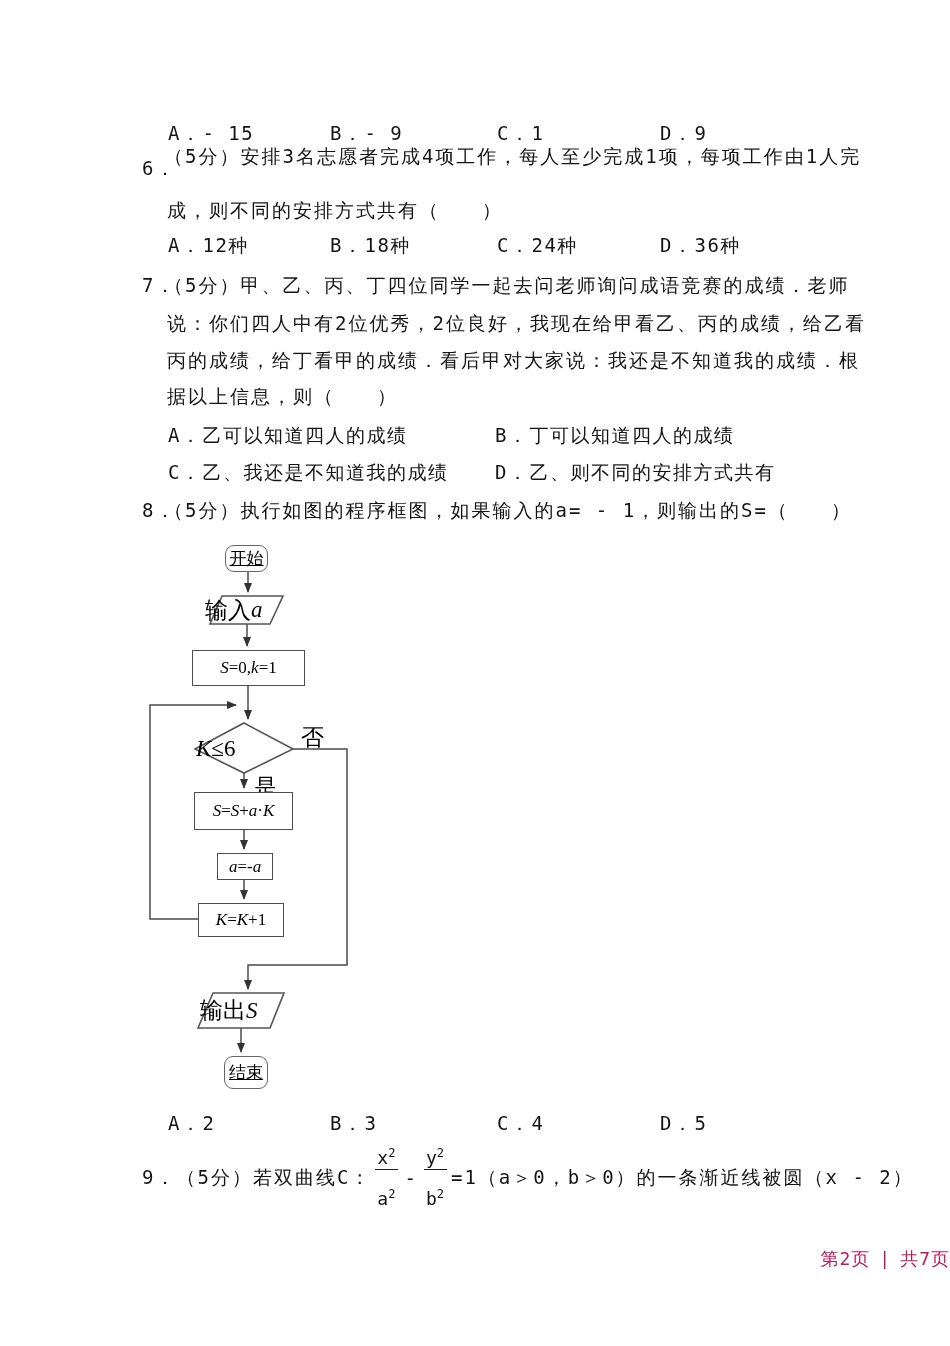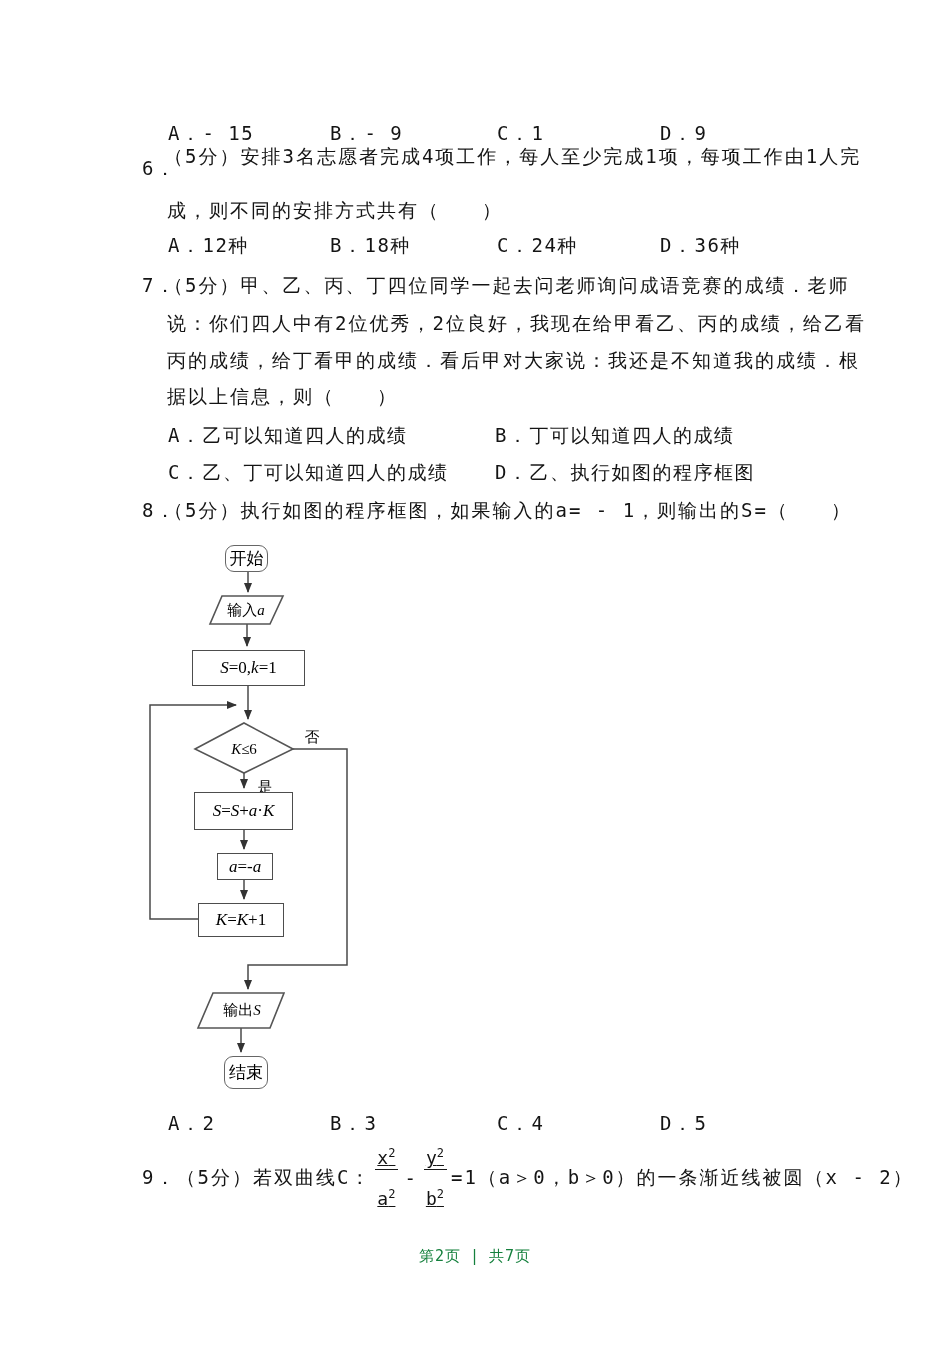--- a/index.html
+++ b/index.html
@@ -16,42 +16,42 @@
   .opt{position:absolute;top:0;font-size:19px;line-height:28px;letter-spacing:1.5px;white-space:nowrap;}
   .ol{margin-right:1px;}
   
   .fc{position:absolute;left:0;top:540px;width:420px;height:560px;}
   .fc svg{position:absolute;left:0;top:0;}
   .fcbox{
     position:absolute;display:flex;align-items:center;justify-content:center;
     background:#fff;border:1.5px solid #4d4d4d;box-sizing:border-box;
     font-family:"Liberation Serif",serif;font-size:17px;color:#000;white-space:nowrap;
   }
-  .fcround{border-radius:9px;border-color:#666;}
+  .fcround{border-radius:9px;border-color:#666;text-decoration:underline;}
   .fclabel{
-    position:absolute;display:flex;align-items:center;justify-content:center;
-    font-family:"Liberation Serif",serif;font-size:15px;color:#000;white-space:nowrap;
+    position:absolute;display:flex;align-items:center;
+    font-family:"Liberation Serif",serif;font-size:23px;color:#000;white-space:nowrap;
   }
   .fc i{font-family:"Liberation Serif",serif;font-style:italic;}
   
   .q9line{
     position:absolute;display:flex;align-items:center;
     font-size:19px;letter-spacing:2px;white-space:nowrap;
   }
   .frac{
     display:inline-flex;flex-direction:column;align-items:center;
-    font-size:18px;letter-spacing:0;line-height:1.05;margin:4px 4px;text-align:center;text-decoration:underline;
+    font-size:18px;letter-spacing:0;line-height:1.05;margin:4px 4px;text-align:center;
   }
   .fden{border-top:1.6px solid #1a1a1a;padding:18px 3px 0 2px;}
   .fnum{padding:0 3px 1px 2px;}
   .frac sup{font-size:12px;letter-spacing:0;}
   .q9minus{margin:0 2px;}
   .footer{
-    position:absolute;left:0;width:950px;text-align:center;
-    font-size:15px;color:#15803d;letter-spacing:1px;
+    position:absolute;left:0;width:950px;text-align:right;
+    font-size:18px;color:#be185d;letter-spacing:1px;
   }
   .footer .sep{margin:0 9px;}
 </style>
 </head>
 <body>
 
 <div class="page">
 
   <div class="row" style="top:119px">
     <span class="opt" style="left:168px"><span class="ol">A．</span><span>- 15</span></span>
@@ -73,22 +73,22 @@
   <div class="line" style="top:271px;left:142px">7．</div>
   <div class="line" style="top:271px;left:164px">（5分）甲、乙、丙、丁四位同学一起去问老师询问成语竞赛的成绩．老师</div>
   <div class="line" style="top:309px;left:167px">说：你们四人中有2位优秀，2位良好，我现在给甲看乙、丙的成绩，给乙看</div>
   <div class="line" style="top:382px;left:167px">据以上信息，则（　　）</div>
   <div class="line" style="top:346px;left:167px">丙的成绩，给丁看甲的成绩．看后甲对大家说：我还是不知道我的成绩．根</div>
   <div class="row" style="top:421px">
     <span class="opt" style="left:168px"><span class="ol">A．</span><span>乙可以知道四人的成绩</span></span>
     <span class="opt" style="left:495px"><span class="ol">B．</span><span>丁可以知道四人的成绩</span></span>
   </div>
   <div class="row" style="top:458px">
-    <span class="opt" style="left:168px"><span class="ol">C．</span><span>乙、丁可以知道四人的成绩</span></span>
-    <span class="opt" style="left:495px"><span class="ol">D．</span><span>乙、执行如图的程序框图</span></span>
+    <span class="opt" style="left:168px"><span class="ol">C．</span><span>乙、我还是不知道我的成绩</span></span>
+    <span class="opt" style="left:495px"><span class="ol">D．</span><span>乙、则不同的安排方式共有</span></span>
   </div>
 
   <div class="line" style="top:496px;left:142px">8．</div>
   <div class="line" style="top:496px;left:164px">（5分）执行如图的程序框图，如果输入的a= - 1，则输出的S=（　　）</div>
 
   <div class="fc">
     <svg width="420" height="560" viewBox="0 0 420 560">
       <defs>
         <marker id="arr" markerUnits="userSpaceOnUse" markerWidth="12" markerHeight="10" refX="9" refY="4" orient="auto">
           <path d="M0,0 L10,4 L0,8 Z" fill="#333"></path>

